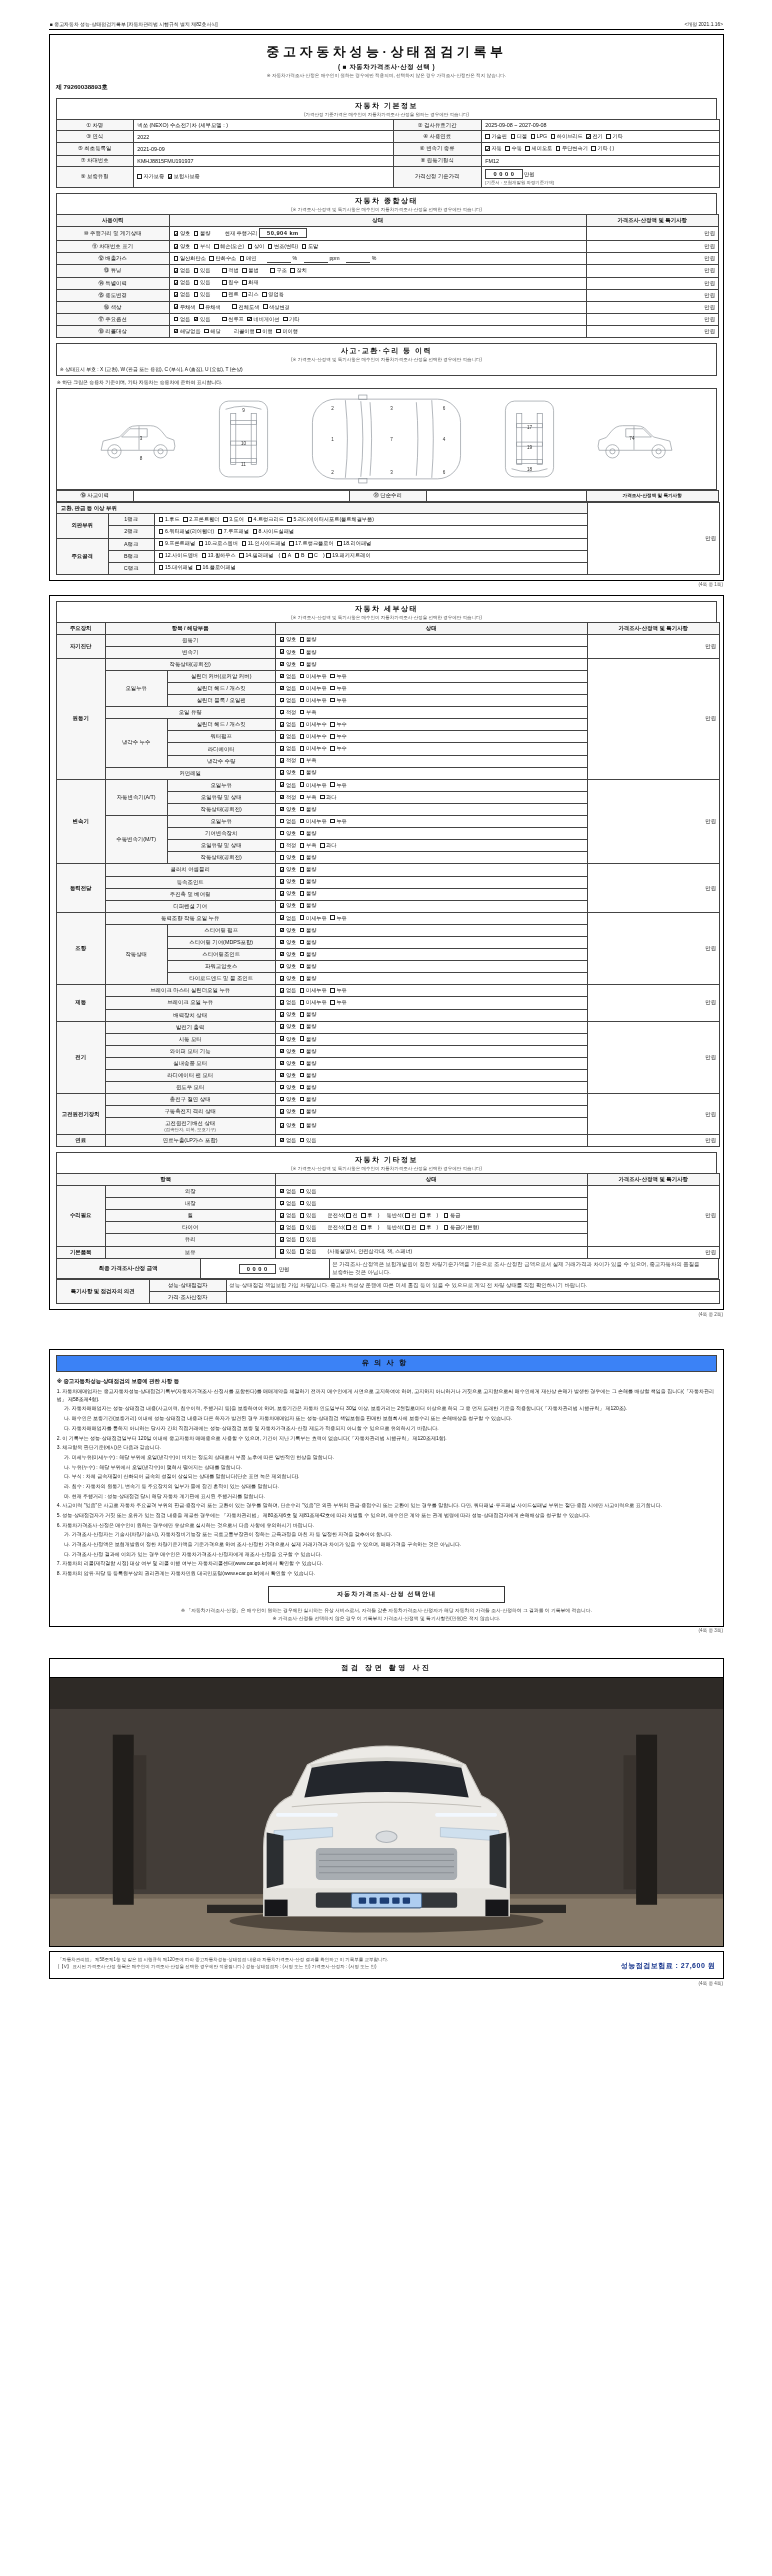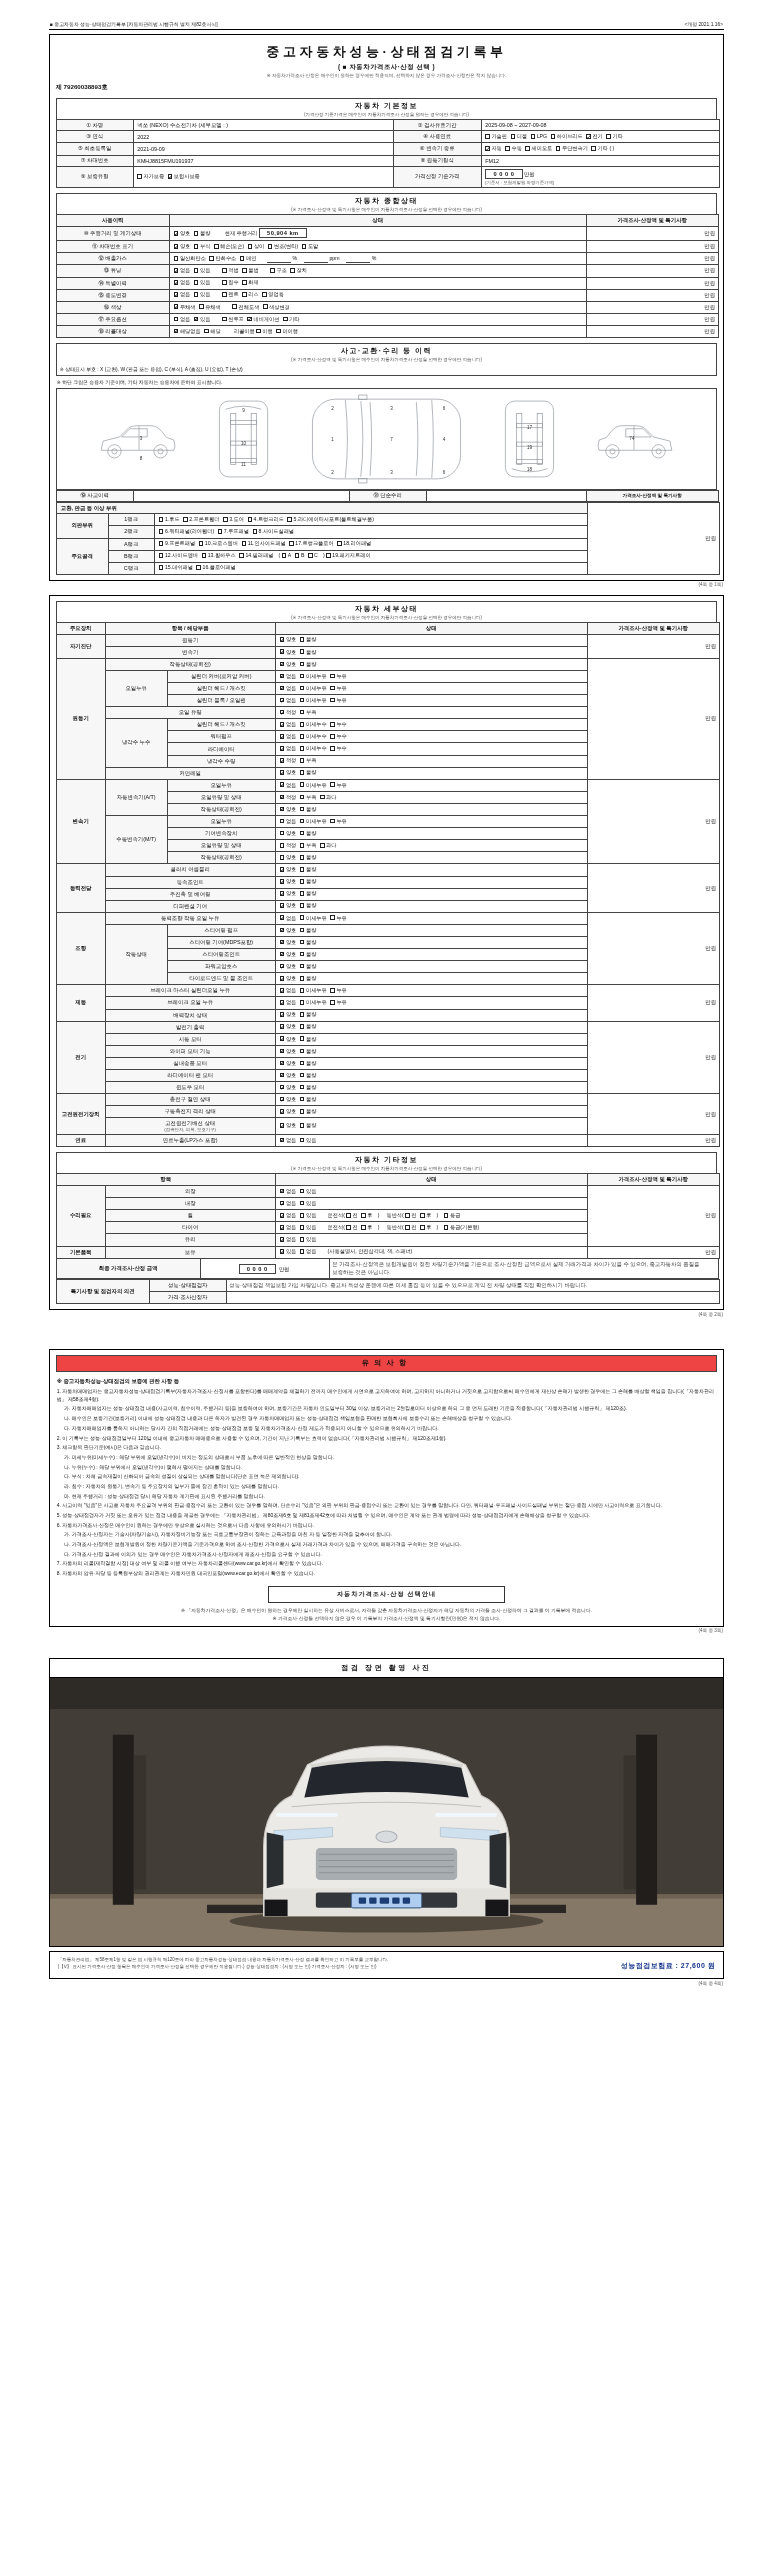--- a/index.html
+++ b/index.html
@@ -38,21 +38,21 @@
 .pu{display:inline-block;border-bottom:0.5px solid #444;height:5.7px;vertical-align:bottom}
 .pg{display:inline-block;height:0.5px}
 .subnote{font-size:4.4px;color:#555;margin-top:1px}
 .b2{font-size:4.4px;color:#555}
 .legend{font-size:4.9px;margin:3.1px 1px 1px}
 .diagrams{border:0.5px solid #444;margin-top:3.1px;padding:5.2px 3.1px;display:flex;justify-content:space-evenly;align-items:center}
 svg.diag path,svg.diag rect,svg.diag circle,svg.diag line{fill:none;stroke:#8f959c;stroke-width:1.3}
 svg.diag .dnum{fill:#333;font-size:9px;text-anchor:middle;stroke:none}
 .fuse{margin-top:-0.5px}
 .tiny{font-size:4.5px;color:#444;line-height:1.45}
-.notice-title{text-align:center;font-size:7.2px;font-weight:bold;letter-spacing:5.2px;border:0.5px solid #444;padding:2.6px;background:#ef4444}
+.notice-title{text-align:center;font-size:7.2px;font-weight:bold;letter-spacing:5.2px;border:0.5px solid #444;padding:2.6px;background:#3b82f6}
 .notice-head{font-size:5.4px;font-weight:bold;margin:6.2px 1px 3.1px}
 .noti{font-size:5px;line-height:1.52;margin:2.1px 1px;color:#111}
 .ind1{margin-left:8.2px}
 .selbox{width:237px;margin:8.2px auto 4.1px;border:0.8px solid #333;text-align:center;font-weight:bold;font-size:6.2px;padding:3.1px;letter-spacing:1px}
 .selline{text-align:center;font-size:4.8px;color:#333;margin-top:1.5px}
 .photo-head{text-align:center;font-weight:bold;font-size:7px;letter-spacing:2.6px;padding:3.6px;border-bottom:1px solid #000}
 .sign-title{text-align:center;font-size:9.8px;font-weight:bold;letter-spacing:7.2px;padding:4.1px 0 4.1px}
 .sign-row{display:flex;justify-content:space-between;align-items:flex-end;padding:0 2.1px 2.1px;gap:10.3px}
 .sign-lines{font-size:4.5px;color:#444;line-height:1.55;max-width:495px}
 .fee{font-size:7px;font-weight:bold;color:#16348c;white-space:nowrap;letter-spacing:0.5px}

